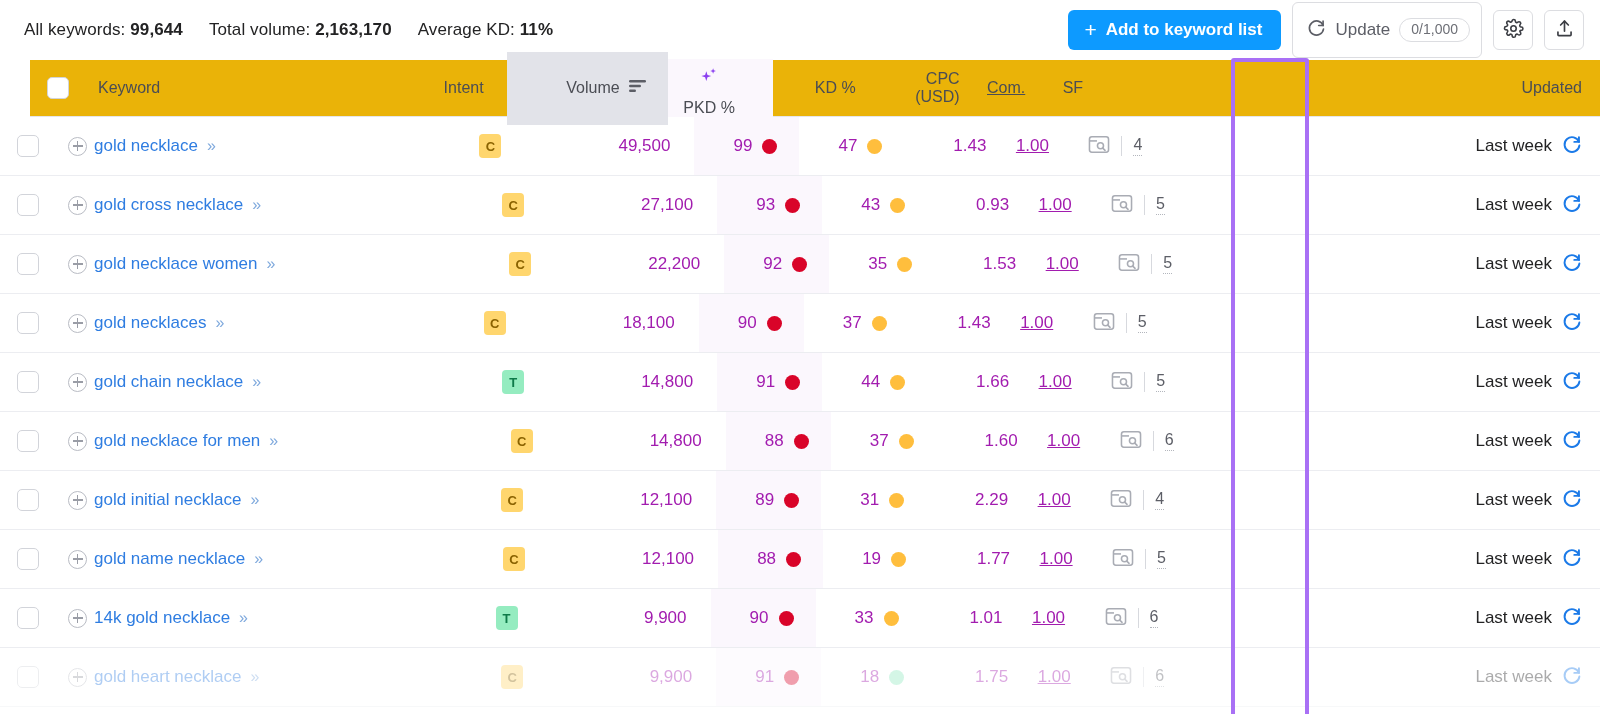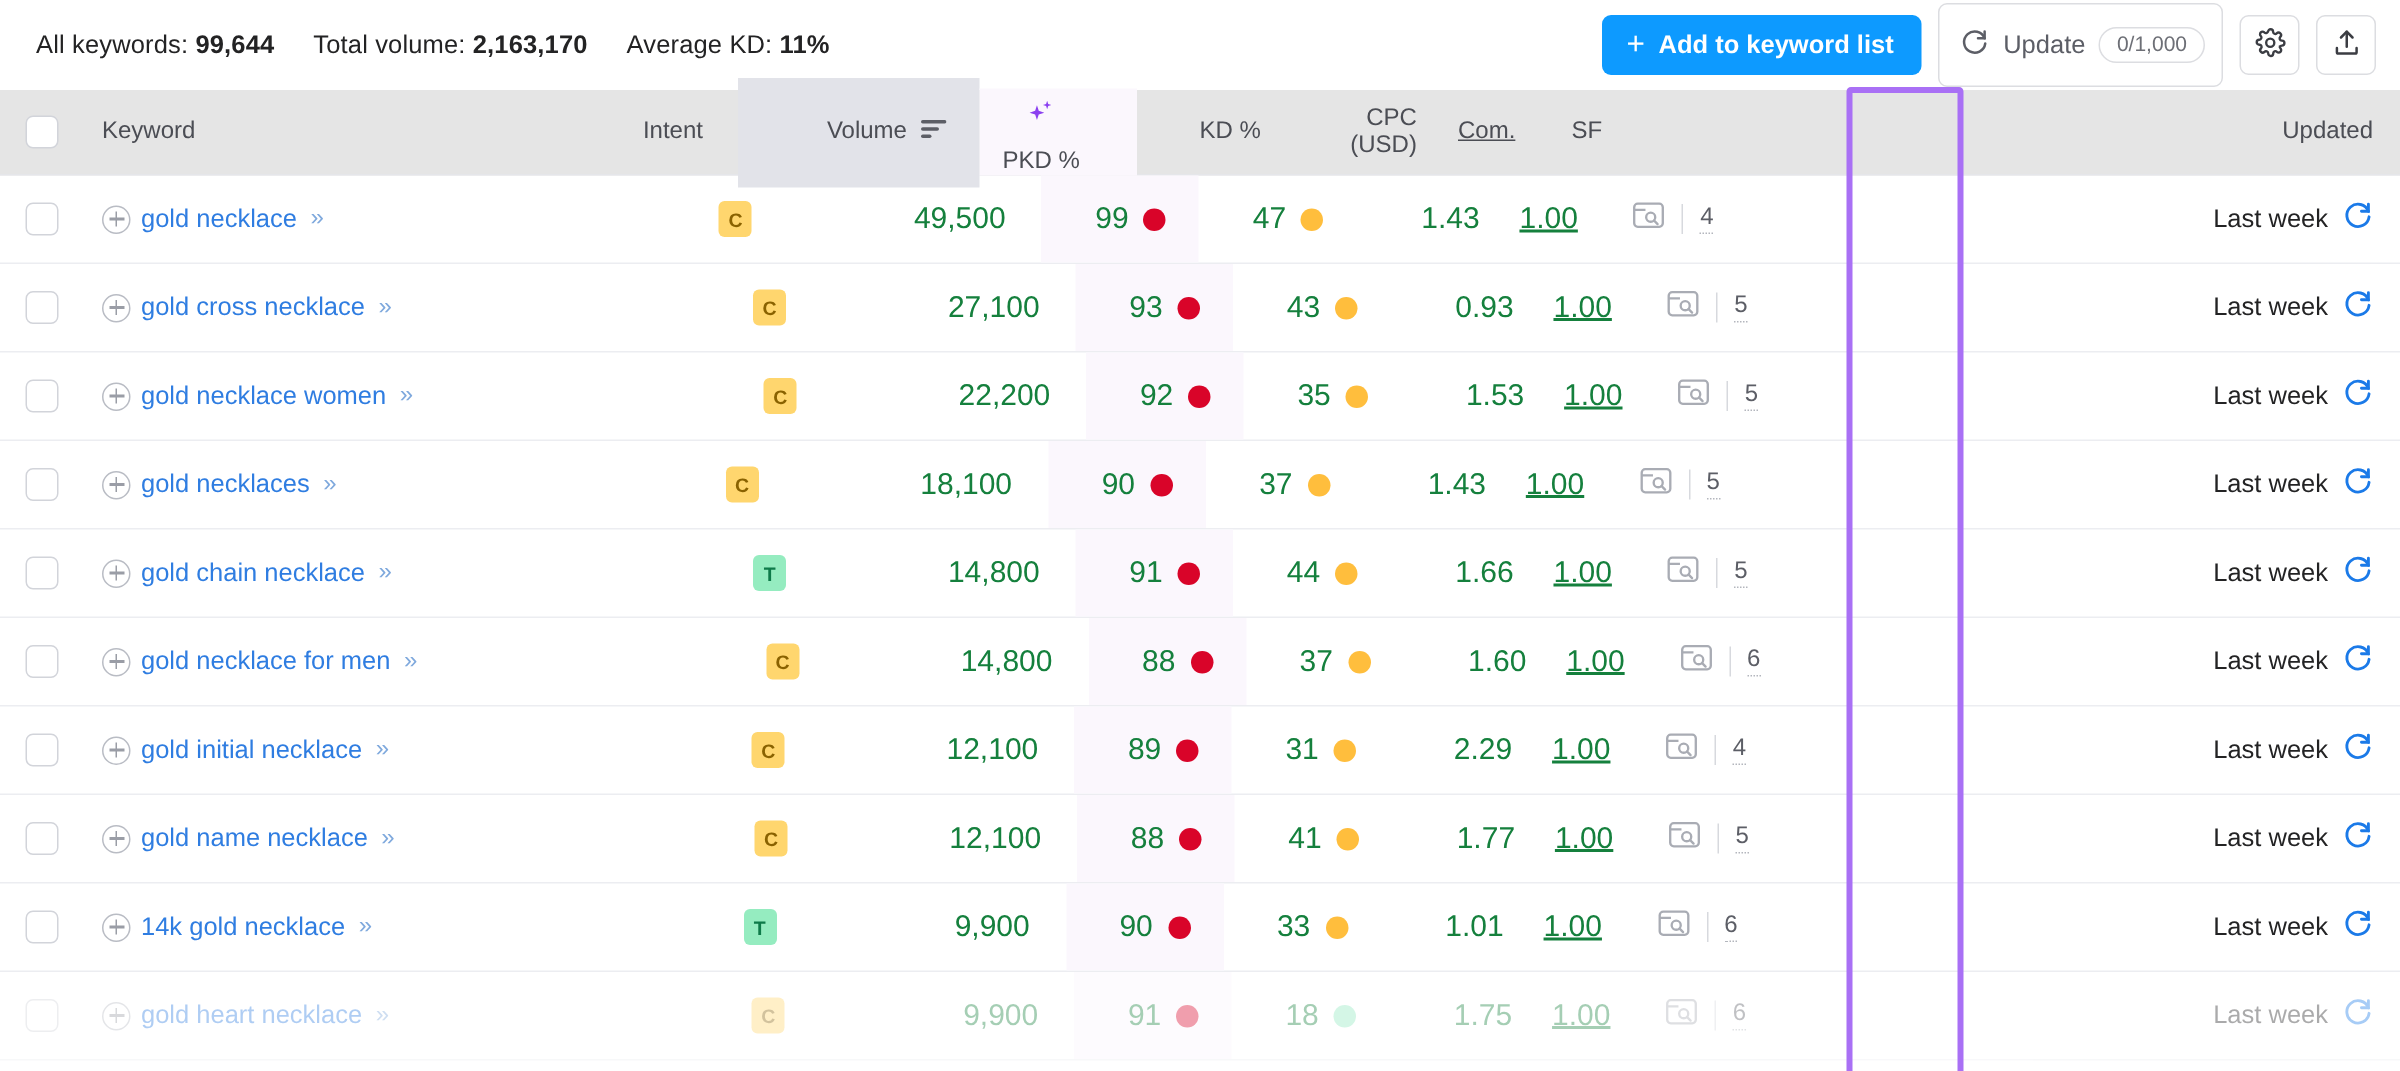--- a/index.html
+++ b/index.html
@@ -99,24 +99,25 @@
 
   .row {
     display: flex;
     align-items: center;
     height: 59px;
     border-bottom: 1px solid #ecedf1;
     position: relative;
   }
   .header-row {
     height: 57px;
-    background: #e5e5e5;
+    background: #eab308;
     border-bottom: 1px solid #e5e6ea;
     font-size: 16px;
     color: #4b4d54;
+    margin-left: 30px;
   }
   .row.faded { opacity: .38; }
 
   
   .c-check { width: 56px; display:flex; align-items:center; justify-content:center; flex:0 0 56px;}
   .c-keyword { flex: 1 1 auto; padding-left: 12px; min-width: 0; }
   .c-intent { flex: 0 0 86px; display:flex; align-items:center; justify-content:center; }
   .c-volume { flex: 0 0 161px; text-align: right; padding-right: 24px; }
   .c-pkd    { flex: 0 0 105px; display:flex; align-items:center; justify-content:flex-end; gap:10px; padding-right: 22px;}
   .c-kd     { flex: 0 0 105px; display:flex; align-items:center; justify-content:flex-end; gap:10px; padding-right: 22px;}
@@ -190,21 +191,21 @@
   
   .badge {
     width: 22px; height: 24px;
     border-radius: 4px;
     display: flex; align-items: center; justify-content: center;
     font-size: 13px; font-weight: 700;
   }
   .badge.C { background: #ffd66e; color: #8a6200; }
   .badge.T { background: #95ecc0; color: #0e7a49; }
 
-  .num { font-size: 20px; color: #15803d; }
+  .num { font-size: 17px; color: #a21caf; }
   .dot { width: 15px; height: 15px; border-radius: 50%; flex:0 0 15px;}
 
   .sf-sep { width:1px; height:20px; background:#d7d9de; }
   .sf-num {
     font-size: 16px; color:#5c5e66;
     border-bottom: 1.5px dotted #b3b6bd;
     padding-bottom: 1px;
     cursor: pointer;
   }
   .upd-text { font-size: 17px; color:#232324; }
@@ -628,21 +629,21 @@
      </div>
      <div class="c-intent">
        <span class="badge C">C</span>
      </div>
      <div class="c-volume num">12,100</div>
      <div class="c-pkd">
        <span class="num">88</span>
        <span class="dot" style="background:#d90429"></span>
      </div>
      <div class="c-kd">
-       <span class="num">41</span>
+       <span class="num">19</span>
        <span class="dot" style="background:#ffbe3d"></span>
      </div>
      <div class="c-cpc num">1.77</div>
      <div class="c-com num">1.00</div>
      <div class="c-sf">
        <span><svg width="22" height="19" viewBox="0 0 24 20" fill="none" stroke="#a9acb4" stroke-width="1.7">
    <rect x="1.6" y="1.6" width="20.8" height="16.8" rx="2.6"></rect>
    <circle cx="13.6" cy="11.4" r="3.3" fill="#fff"></circle>
    <path d="M16.1 13.9 18.6 16.4" stroke-linecap="round"></path>
    <path d="M1.6 6.1h8.2"></path>

